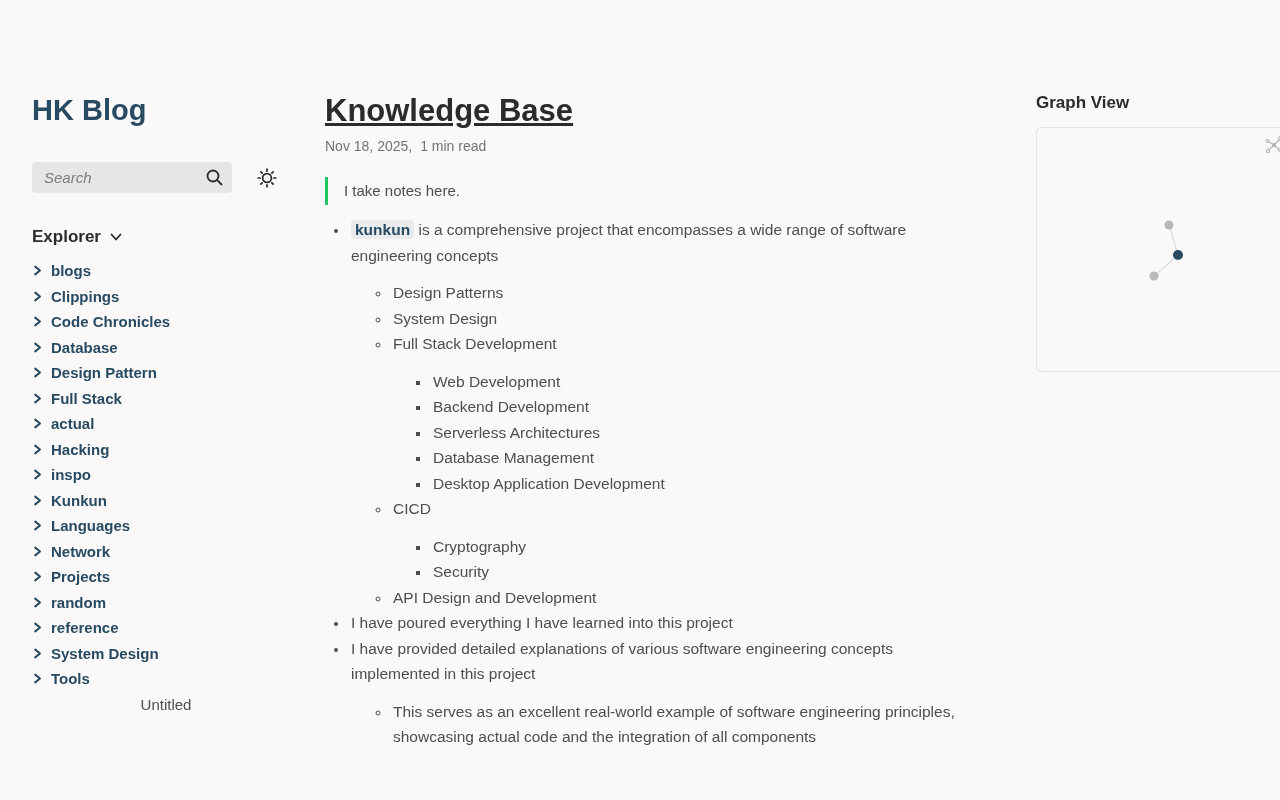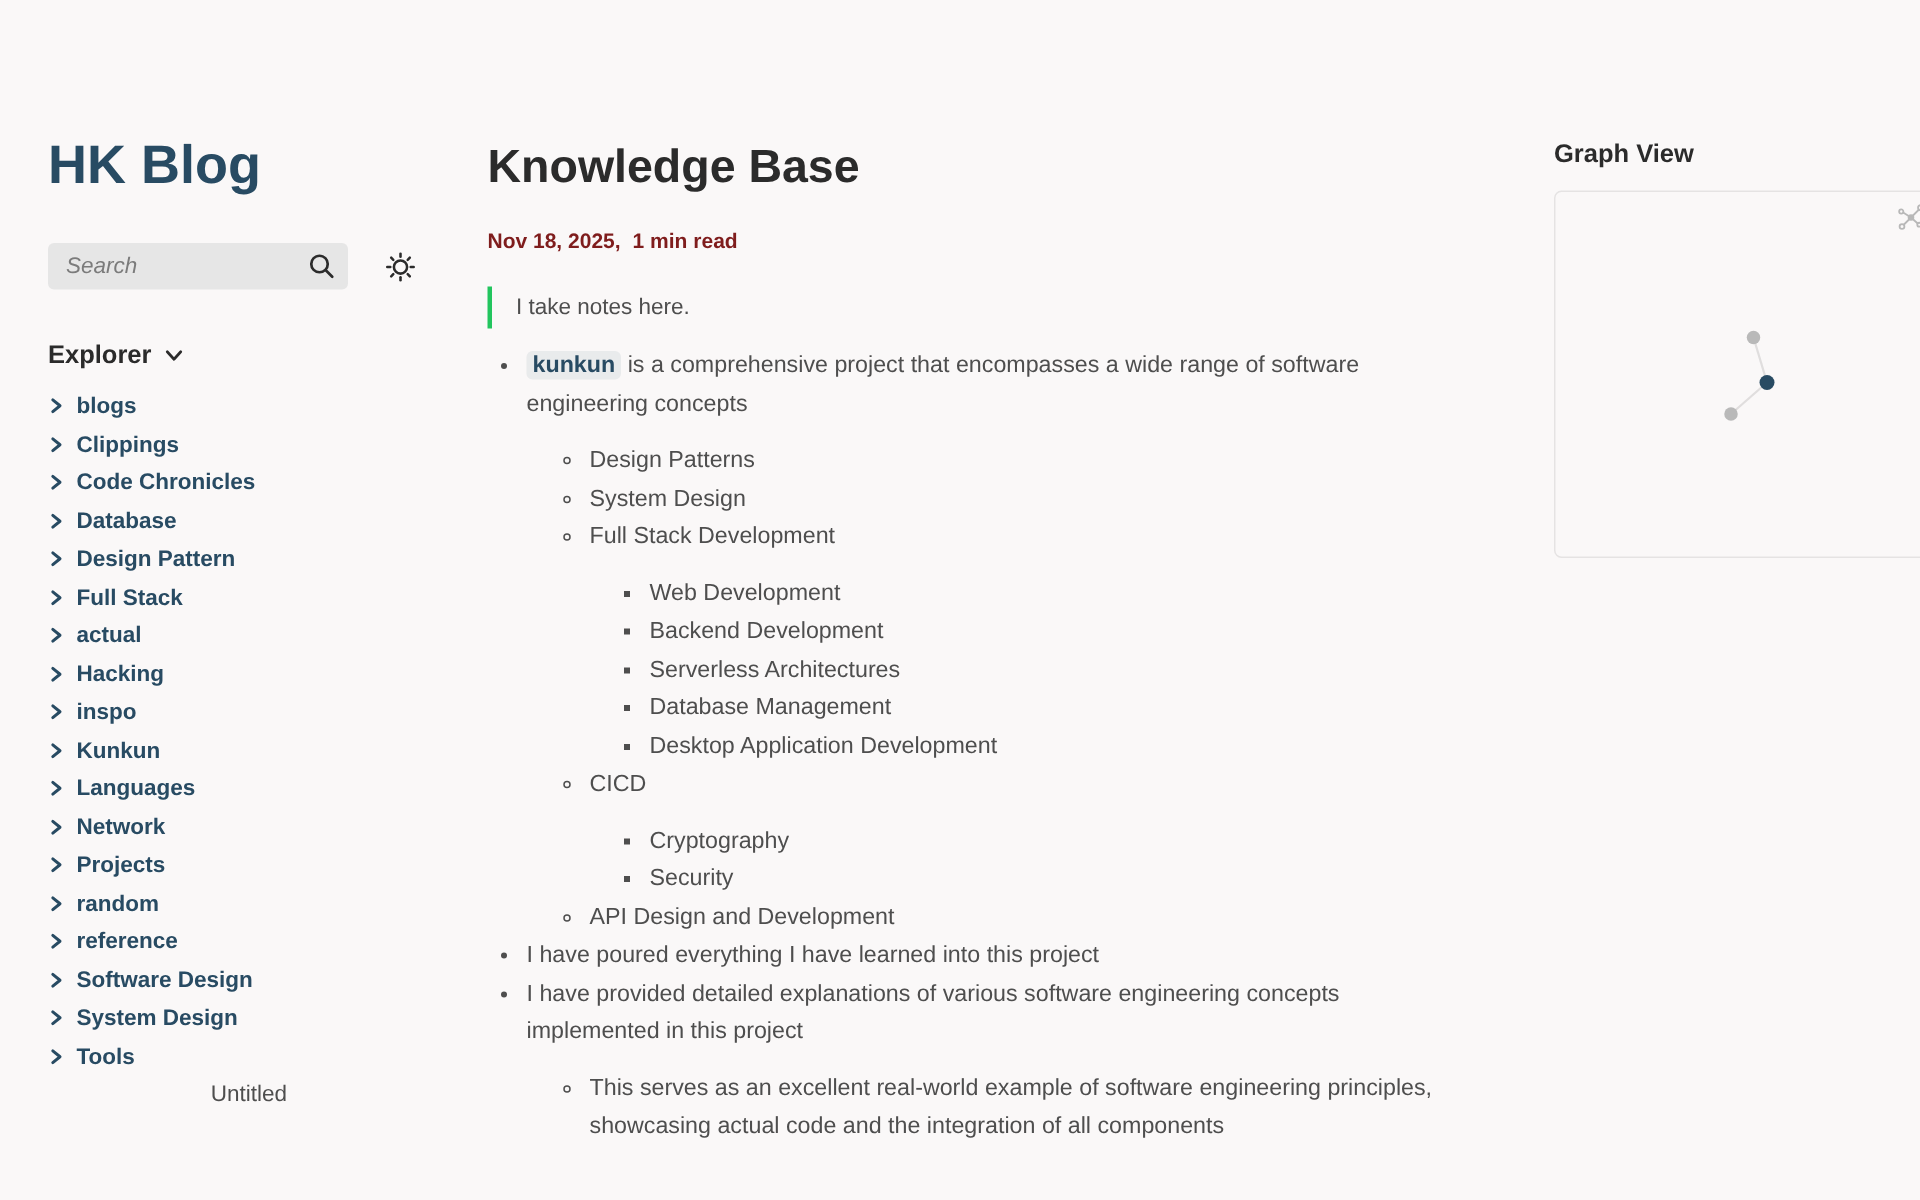--- a/index.html
+++ b/index.html
@@ -8,21 +8,21 @@
     background: #faf8f8;
     font-family: "Liberation Sans", sans-serif;
     color: #4e4e4e;
     overflow: hidden;
   }
   .col { position: absolute; top: 85px; }
 
   
   .sidebar { left: 32px; width: 268px; }
   .site-title {
-    font-size: 36px; font-weight: 700; color: #284b63;
+    font-size: 29px; font-weight: 700; color: #284b63;
     line-height: 34px; margin-top: 8px; cursor: pointer;
   }
   .search-row { display: flex; align-items: center; margin-top: 35px; }
   .search-box {
     position: relative; width: 200px; height: 31px;
     background: #e6e6e6; border-radius: 4px;
   }
   .search-box input {
     width: 100%; height: 100%; border: none; background: transparent;
     padding: 0 34px 0 12px; font-size: 15px; color: #4e4e4e;
@@ -43,23 +43,23 @@
     height: 25.5px; cursor: pointer; color: #284b63;
   }
   .folder-label { font-size: 15px; font-weight: 700; color: #284b63; }
   .file-row { height: 25.5px; display: flex; align-items: center; justify-content: center; }
   .file-label { font-size: 15px; color: #4e4e4e; cursor: pointer; }
 
   
   .main { left: 325px; width: 630px; }
   .article-title {
     font-size: 31px; font-weight: 700; color: #2b2b2b;
-    line-height: 36px; margin-top: 8px;
-  }
-  .meta { margin-top: 21px; font-size: 14px; color: #7f1d1d; line-height: 20px; font-weight: bold; }
+    line-height: 36px; margin-top: 8px; text-decoration: underline;
+  }
+  .meta { margin-top: 7px; font-size: 14px; color: #737373; line-height: 20px; }
   .meta .sep { margin-left: 8px; }
   blockquote.note {
     margin-top: 21px; border-left: 3px solid #22c55e;
     padding: 3px 0 3px 16px; font-size: 15px; line-height: 22px; color: #4e4e4e;
   }
   h2.section-heading {
     margin-top: 28px; font-size: 23px; font-weight: 700;
     color: #2b2b2b; line-height: 32px;
   }
   a.internal {
@@ -232,26 +232,20 @@
         <span class="folder-label">random</span>
       </li>
 
       <li class="folder-row">
         <svg width="11" height="11" viewBox="0 0 11 11">
           <path d="M3.2 1.6 L8 5.5 L3.2 9.4" fill="none" stroke="#284b63" stroke-width="2" stroke-linecap="round" stroke-linejoin="round"></path>
         </svg>
         <span class="folder-label">reference</span>
       </li>
 
-      <li class="folder-row">
-        <svg width="11" height="11" viewBox="0 0 11 11">
-          <path d="M3.2 1.6 L8 5.5 L3.2 9.4" fill="none" stroke="#284b63" stroke-width="2" stroke-linecap="round" stroke-linejoin="round"></path>
-        </svg>
-        <span class="folder-label">Software Design</span>
-      </li>
 
       <li class="folder-row">
         <svg width="11" height="11" viewBox="0 0 11 11">
           <path d="M3.2 1.6 L8 5.5 L3.2 9.4" fill="none" stroke="#284b63" stroke-width="2" stroke-linecap="round" stroke-linejoin="round"></path>
         </svg>
         <span class="folder-label">System Design</span>
       </li>
 
       <li class="folder-row">
         <svg width="11" height="11" viewBox="0 0 11 11">

